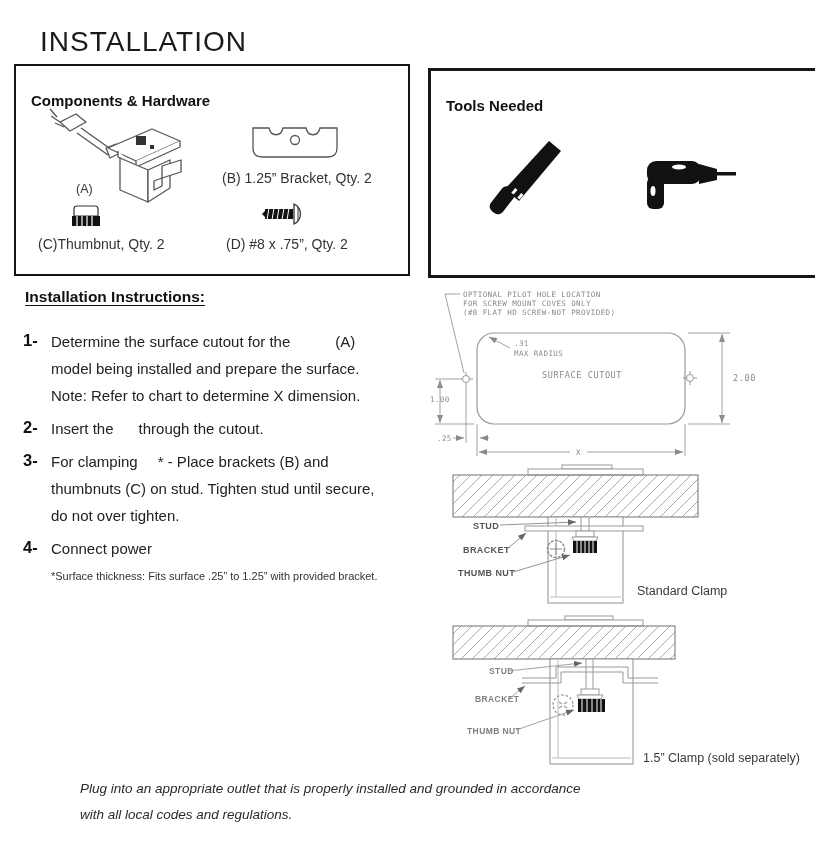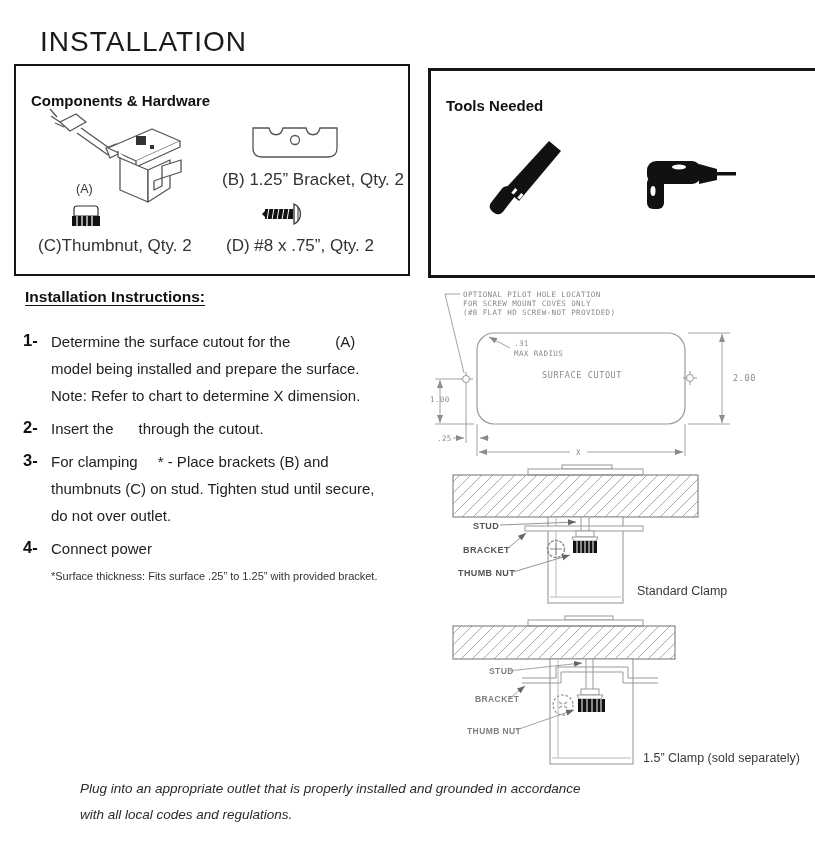--- a/index.html
+++ b/index.html
@@ -3,21 +3,21 @@
 <meta charset="utf-8">
 <style>
   html,body{margin:0;padding:0;background:#fff;}
   .page{position:relative;width:815px;height:857px;background:#fff;overflow:hidden;
         font-family:"Liberation Sans",sans-serif;color:#222;}
   .title{position:absolute;left:40px;top:26px;font-size:28px;letter-spacing:1px;color:#1a1a1a;font-weight:400;}
   .box{position:absolute;background:#fff;}
   .components-box{left:14px;top:64px;width:392px;height:208px;border:2px solid #161616;}
   .tools-box{left:428px;top:68px;width:384px;height:204px;border:3px solid #161616;}
   .box-title{position:absolute;left:15px;top:10px;font-size:15px;font-weight:bold;color:#111;margin-top:16px;}
-  .comp-label{position:absolute;font-size:17px;color:#333;}
+  .comp-label{position:absolute;font-size:14px;color:#333;}
   .instructions{position:absolute;left:25px;top:288px;width:420px;}
   .instr-heading{font-size:15.5px;font-weight:bold;color:#111;text-decoration:underline;text-underline-offset:3px;margin-bottom:22px;}
   .step{position:relative;padding-left:26px;font-size:15px;line-height:27px;margin-top:6px;color:#222;}
   .step .num{position:absolute;left:-2px;top:-1px;font-weight:bold;font-size:16.5px;color:#111;}
   .step-cont{padding-left:26px;font-size:15px;line-height:27px;color:#222;}
   .gap45{margin-left:45px;}
   .gap25{margin-left:25px;}
   .gap40{margin-left:20px;}
   .bold{font-weight:normal;}
   .footnote{padding-left:26px;font-size:11px;color:#333;margin-top:8px;}
@@ -136,21 +136,21 @@
     <div class="step">
       <span class="num">2-</span>
       <span>Insert the</span><span class="gap25">through the cutout.</span>
     </div>
 
     <div class="step">
       <span class="num">3-</span>
       <span class="bold">For clamping</span><span class="gap40">* - Place brackets (B) and</span>
     </div>
     <div class="step-cont">thumbnuts (C) on stud. Tighten stud until secure,</div>
-    <div class="step-cont">do not over outlet.</div>
+    <div class="step-cont">do not over tighten.</div>
 
     <div class="step">
       <span class="num">4-</span>
       <span>Connect power</span>
     </div>
 
     <div class="footnote">*Surface thickness: Fits surface .25” to 1.25” with provided bracket.</div>
   </div>
 
   <svg style="left:430px;top:286px;" width="385" height="180" viewBox="0 0 385 180">

